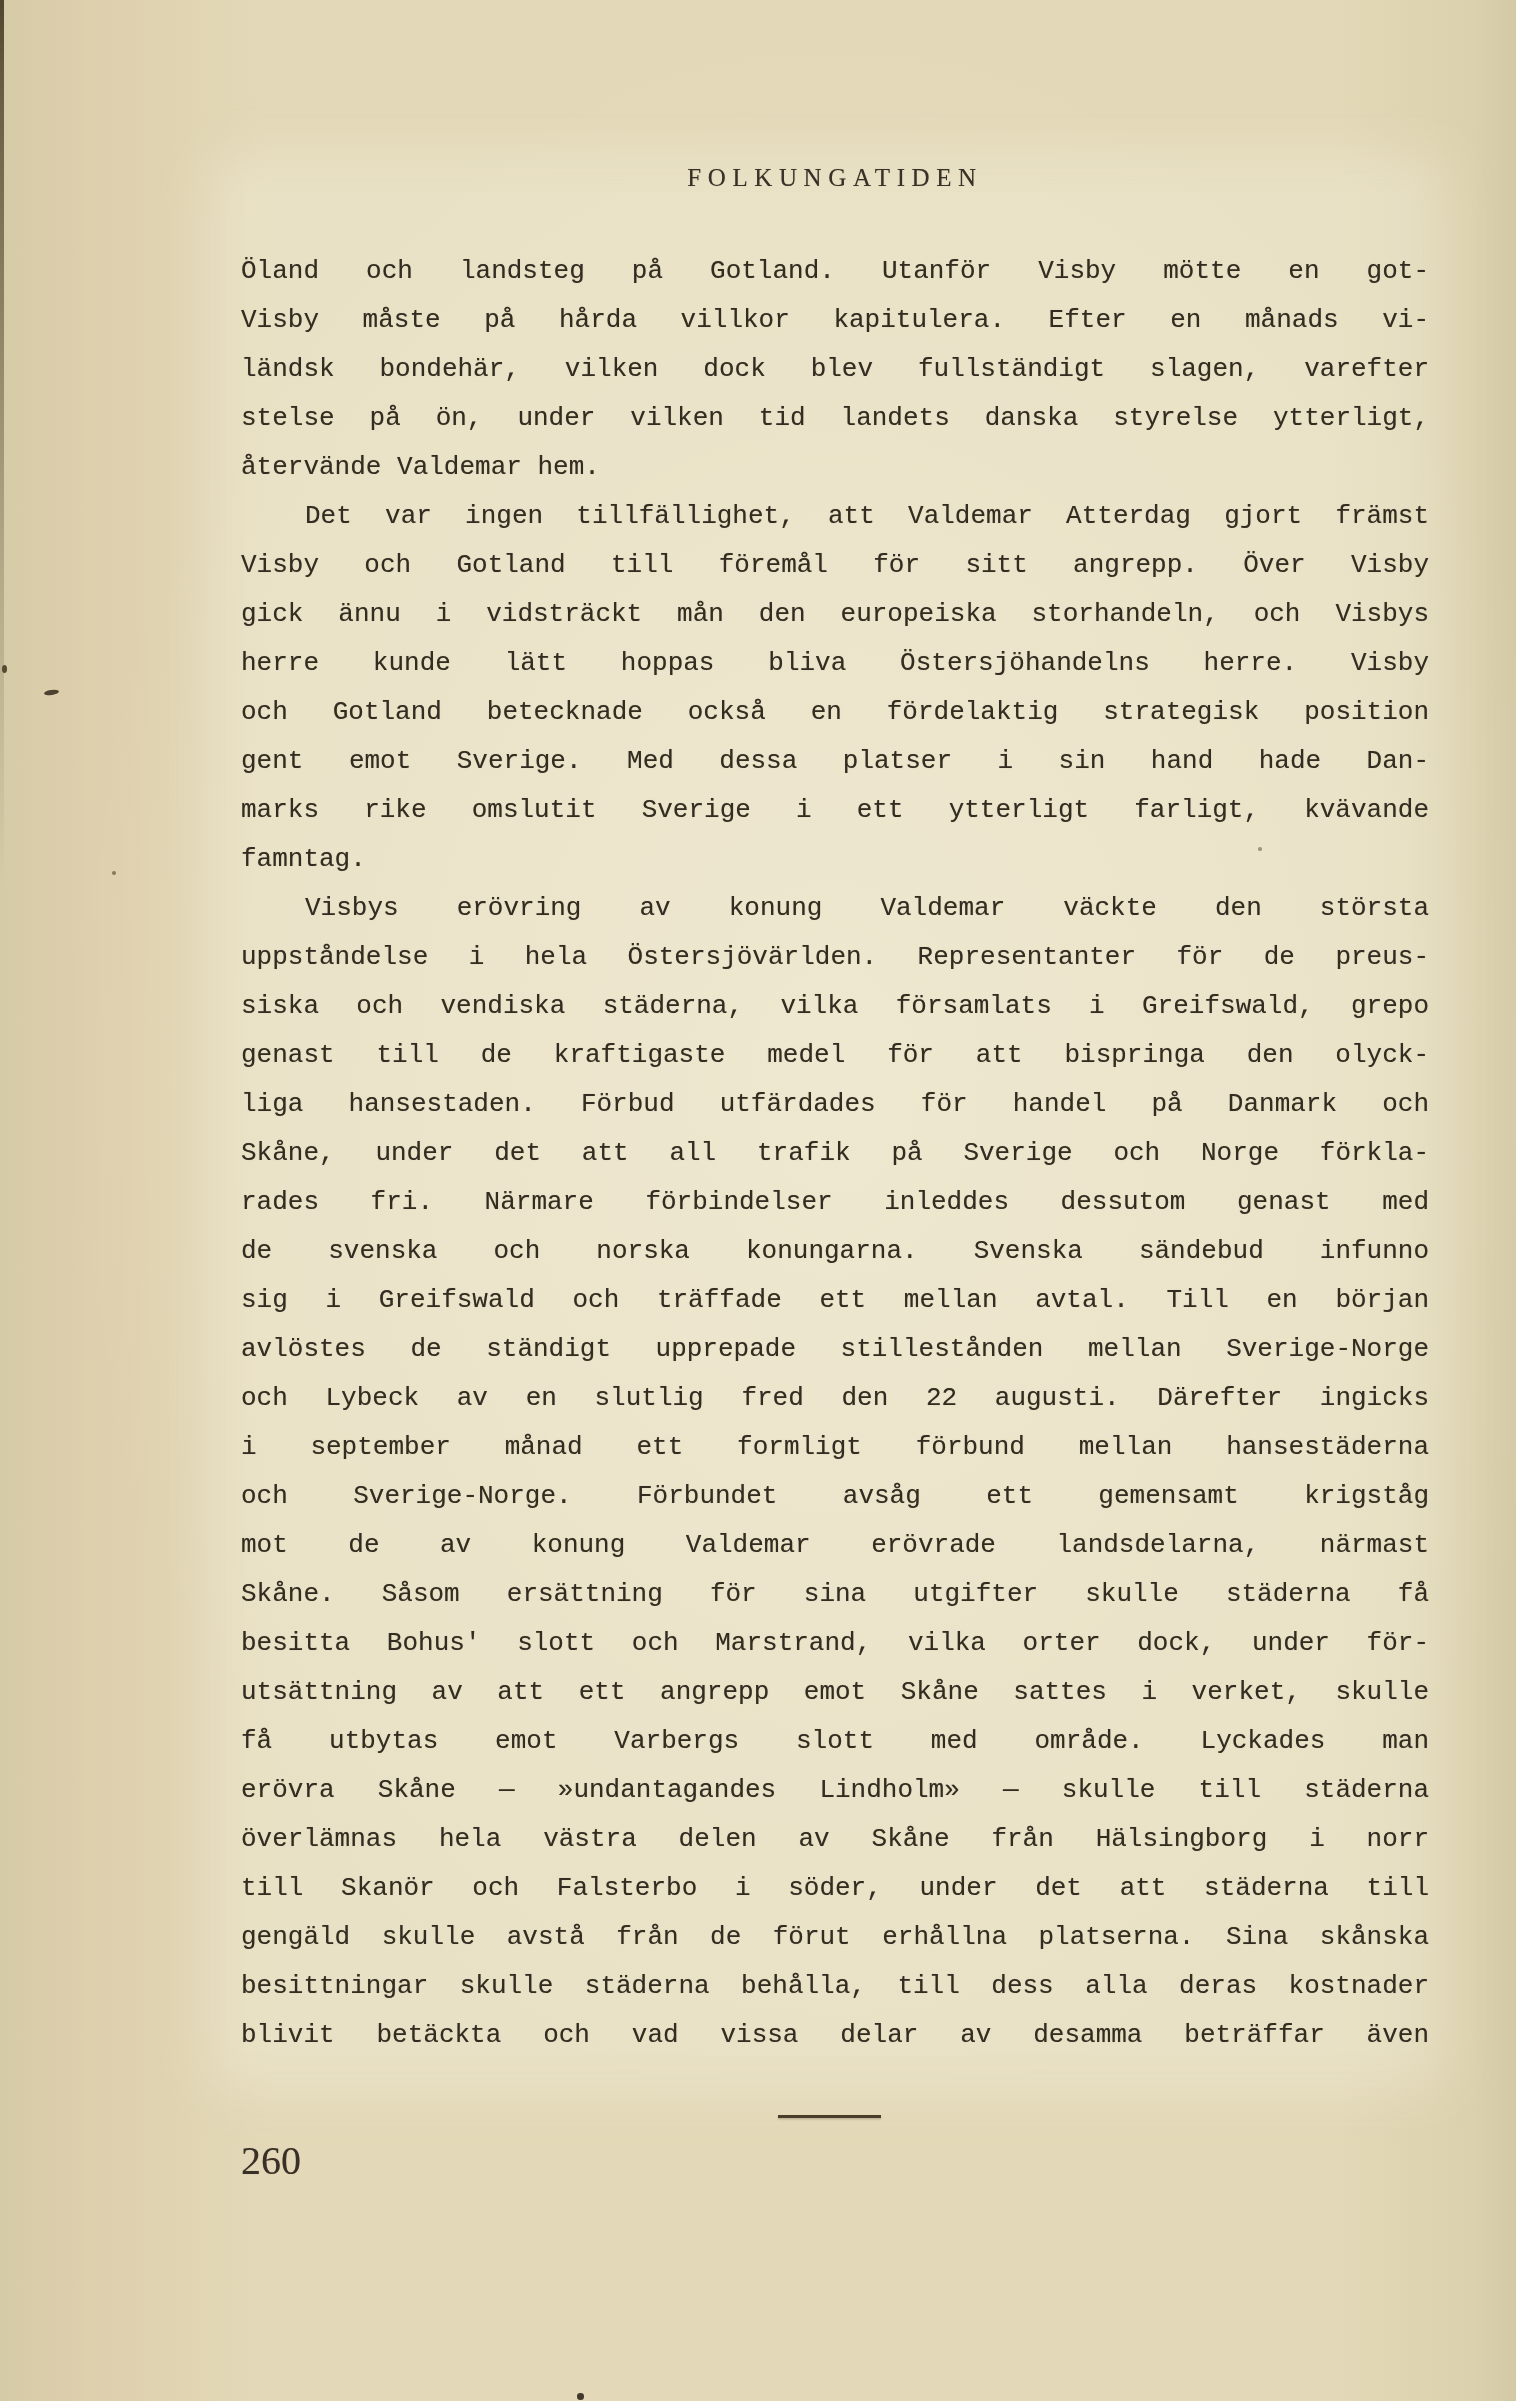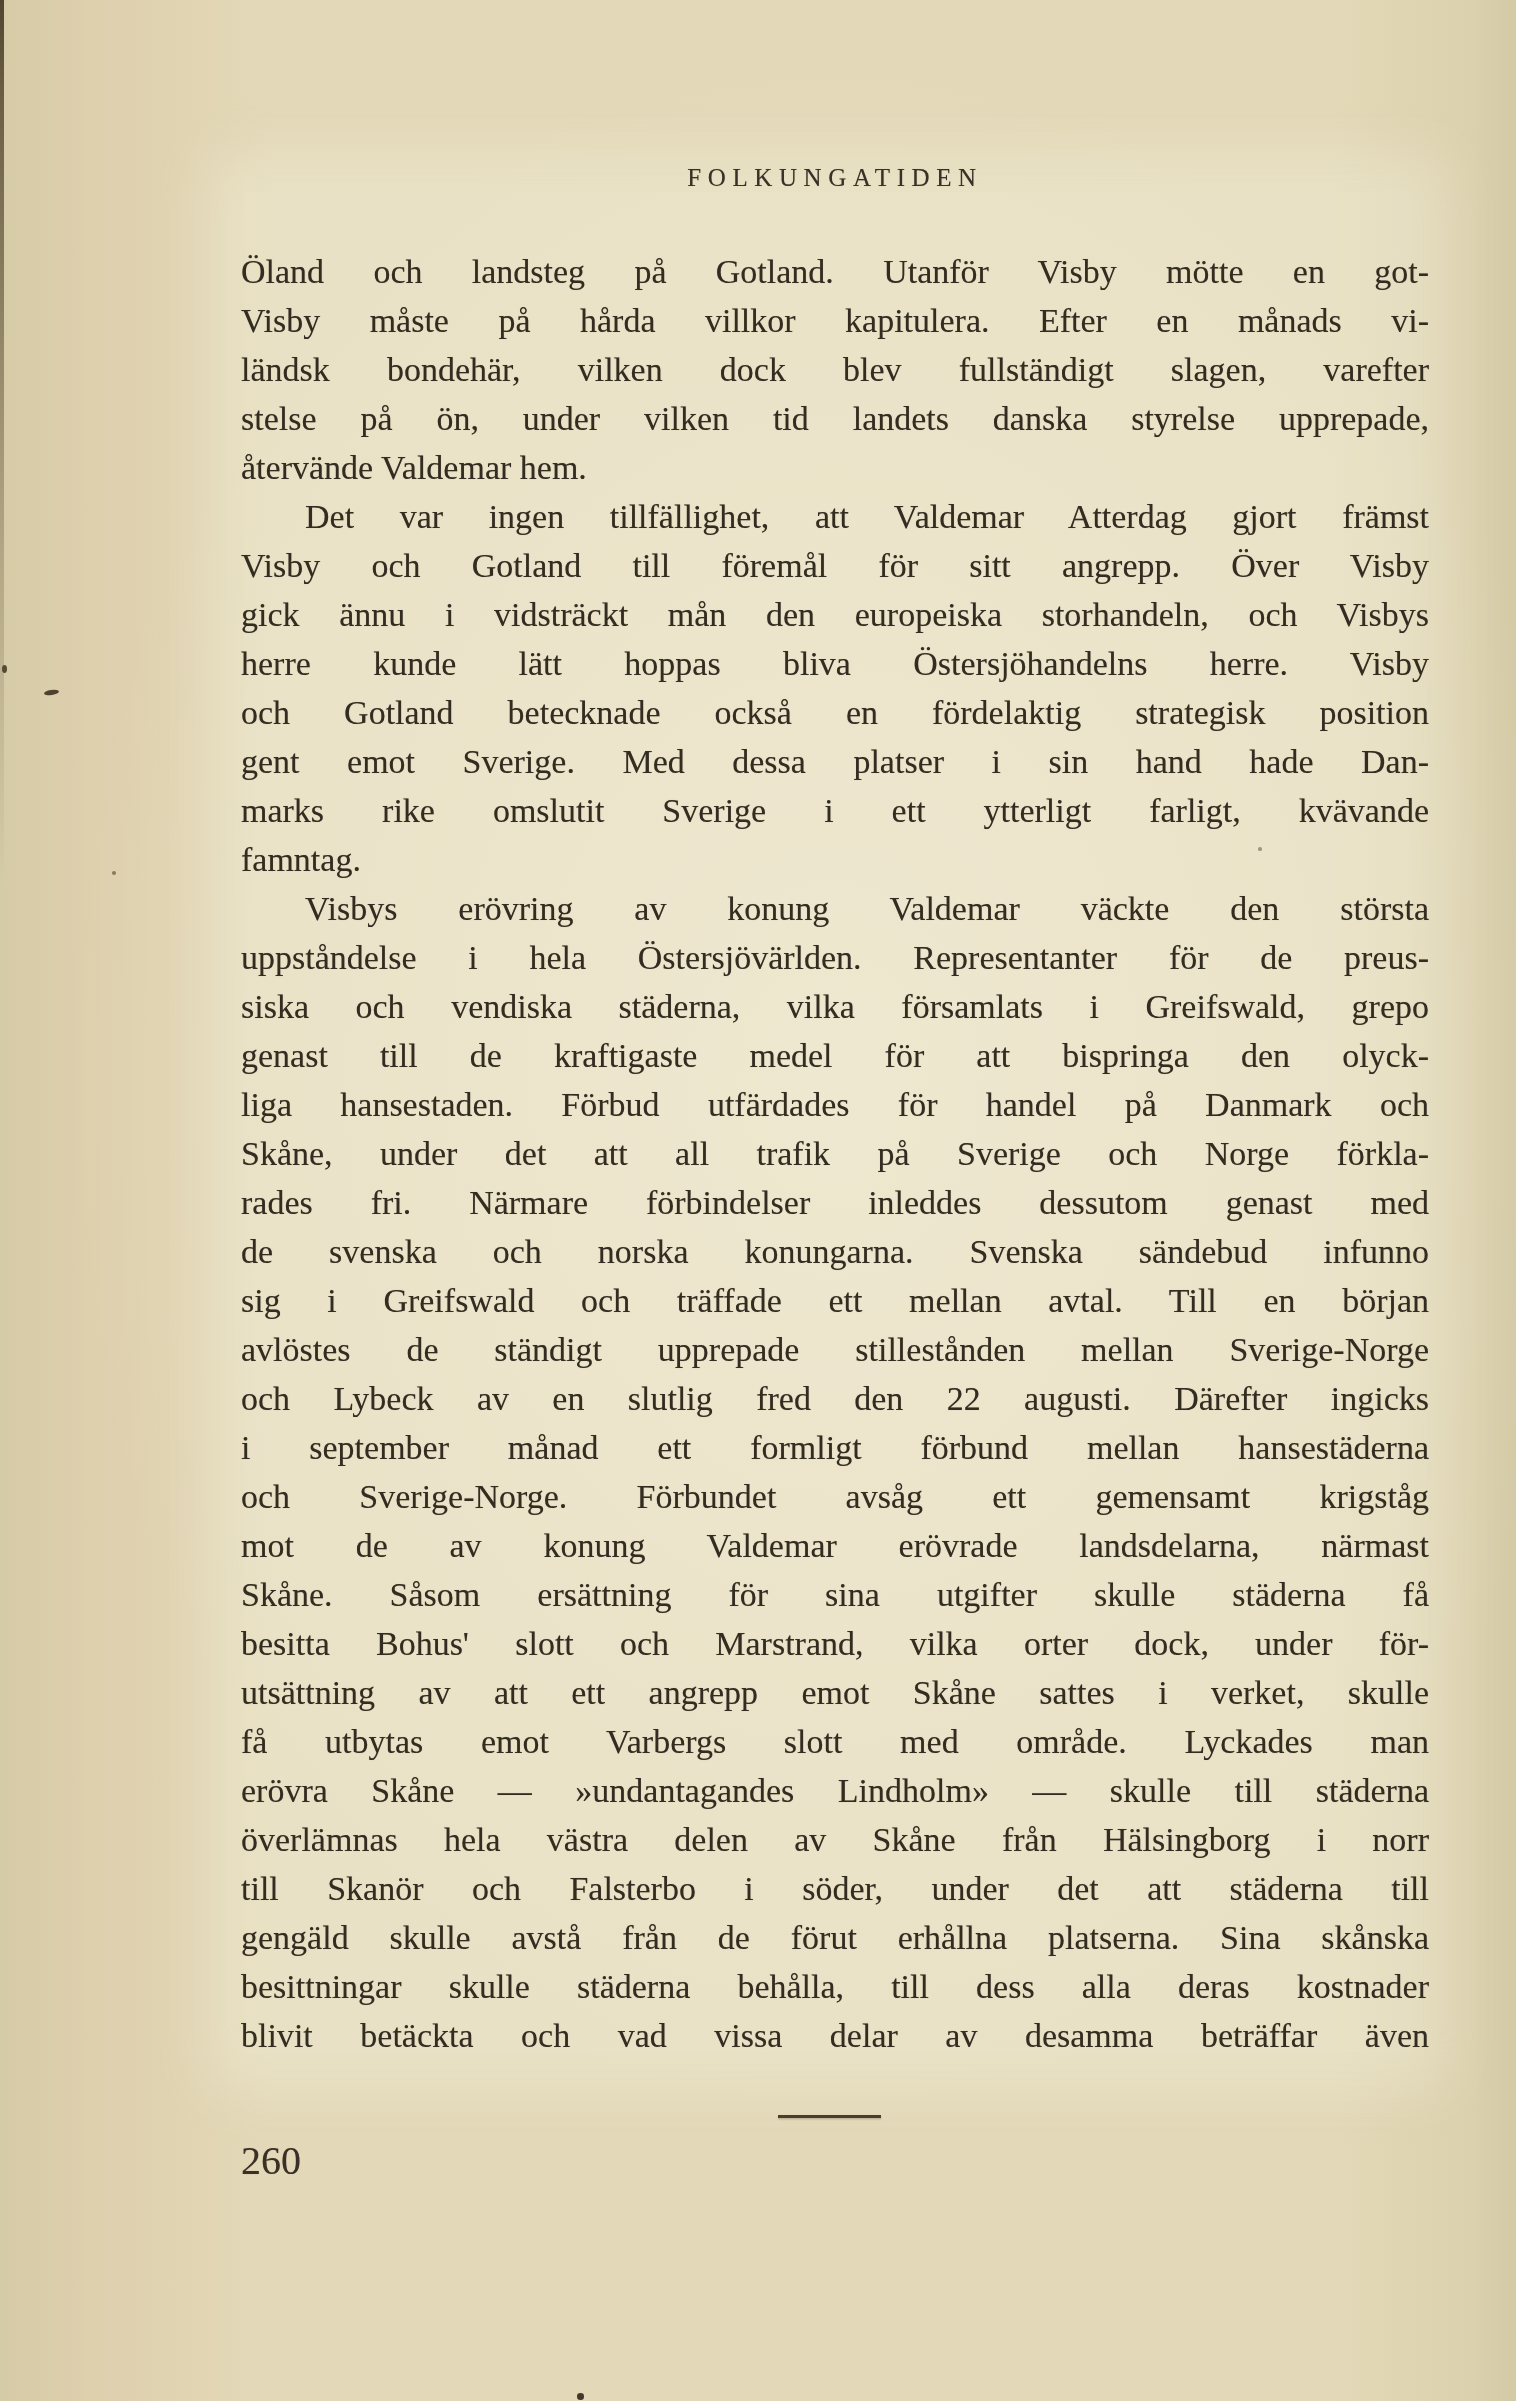--- a/index.html
+++ b/index.html
@@ -67,24 +67,25 @@
     text-align: center;
     color: #393127;
     text-shadow: 0 0 0.7px rgba(57,49,39,0.4);
     white-space: nowrap;
   }
   .text-block {
     position: absolute;
     left: 241px;
     top: 247px;
     width: 1188px;
-    font-size: 34px;
+    font-size: 26px;
     line-height: 49px;
     color: var(--ink);
     text-shadow: 0 0 0.7px rgba(51,44,32,0.35);
+    font-family: Liberation Mono, monospace;
   }
   .text-block .line {
     text-align: justify;
     text-align-last: justify;
     text-justify: inter-word;
     white-space: normal;
   }
   .text-block .line.no-fill {
     text-align-last: left;
   }
@@ -123,21 +124,21 @@
   <div class="speck s3"></div>
   <div class="speck s4"></div>
   <div class="speck s5"></div>
 
   <div class="running-header">FOLKUNGATIDEN</div>
 
   <div class="text-block">
       <div class="line">Öland och landsteg på Gotland. Utanför Visby mötte en got-</div>
       <div class="line">Visby måste på hårda villkor kapitulera. Efter en månads vi-</div>
       <div class="line">ländsk bondehär, vilken dock blev fullständigt slagen, varefter</div>
-      <div class="line">stelse på ön, under vilken tid landets danska styrelse upprepade,</div>
+      <div class="line">stelse på ön, under vilken tid landets danska styrelse ytterligt,</div>
       <div class="line no-fill">återvände Valdemar hem.</div>
       <div class="line indent">Det var ingen tillfällighet, att Valdemar Atterdag gjort främst</div>
       <div class="line">Visby och Gotland till föremål för sitt angrepp. Över Visby</div>
       <div class="line">gick ännu i vidsträckt mån den europeiska storhandeln, och Visbys</div>
       <div class="line">herre kunde lätt hoppas bliva Östersjöhandelns herre. Visby</div>
       <div class="line">och Gotland betecknade också en fördelaktig strategisk position</div>
       <div class="line">gent emot Sverige. Med dessa platser i sin hand hade Dan-</div>
       <div class="line">marks rike omslutit Sverige i ett ytterligt farligt, kvävande</div>
       <div class="line no-fill">famntag.</div>
       <div class="line indent">Visbys erövring av konung Valdemar väckte den största</div>

